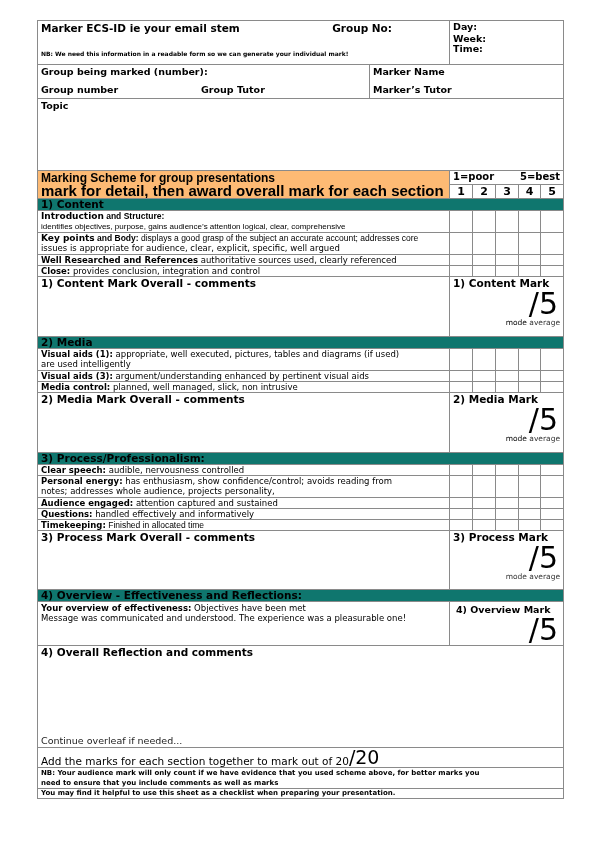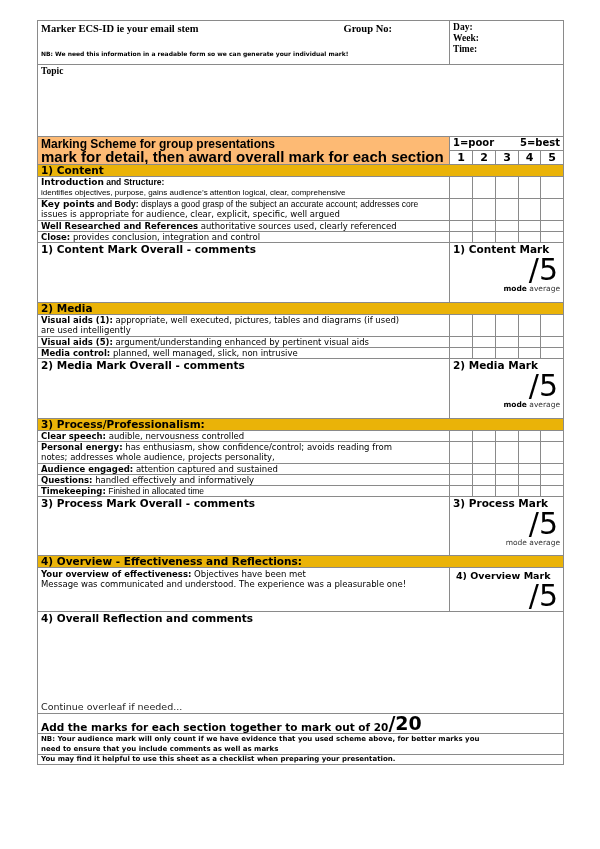--- a/index.html
+++ b/index.html
@@ -1,23 +1,23 @@
 <!DOCTYPE html>
 <html><head>
 <meta charset="utf-8">
 <style>
   html, body { margin: 0; padding: 0; background: #ffffff; }
   body { width: 600px; height: 849px; position: relative; font-family: "DejaVu Sans", sans-serif; color: #000; overflow: hidden; }
   .sheet { position: absolute; left: 37px; top: 20px; width: 526px; }
   table { border-collapse: collapse; width: 526px; table-layout: fixed; }
   td { border: 1px solid #8a8a8a; padding: 0 3px; vertical-align: top; font-size: 9px; line-height: 11px; overflow: hidden; }
-  .b { font-weight: bold; }
-  .hdr { font-size: 10.5px; font-weight: bold; line-height: 13px; font-family: Liberation Serif, serif; }
+  .b { font-weight: normal; }
+  .hdr { font-size: 10.5px; font-weight: bold; line-height: 13px; }
   .gray { background: #fdba74; }
-  .band { background: #eab308; font-weight: bold; font-size: 10.5px; line-height: 11px; height: 11px; }
+  .band { background: #0f766e; font-weight: bold; font-size: 10.5px; line-height: 11px; height: 11px; }
   .crit { font-size: 8.5px; line-height: 10px; }
   .crit .lbl { font-weight: bold; }
   .sm { font-size: 7.5px; }
   .score { padding: 0; }
   .mark-box { position: relative; }
   .mark-title { font-weight: bold; font-size: 10.5px; line-height: 13px; }
   .big { font-size: 30px; line-height: 28px; text-align: right; padding-right: 2px; font-weight: normal; }
   .mode { font-size: 7.5px; text-align: right; line-height: 10px; color: #333; }
   .mode .b { color: #000; }
   .scaleh { font-size: 10px; font-weight: bold; text-align: center; padding: 0; line-height: 12px; }
@@ -46,20 +46,41 @@
       </td>
       <td>
         <div class="hdr" style="font-size:9.5px;line-height:12px;">Day:</div>
         <div class="hdr" style="font-size:9.5px;line-height:11px;">Week:</div>
         <div class="hdr" style="font-size:9.5px;line-height:10px;">Time:</div>
       </td>
     </tr>
   </tbody>
     </table>
 
+  <table style="margin-top:-1px;">
+    <colgroup>
+        <col style="width:332px">
+        <col style="width:194px">
+      </colgroup>
+    <tbody>
+        <tr style="height:34px">
+      <td>
+        <div class="hdr" style="font-size:9.5px;line-height:13px;">Group being marked (number):</div>
+        <div style="display:flex;margin-top:5px;">
+          <span class="hdr" style="font-size:9.5px;width:160px;">Group number</span>
+          <span class="hdr" style="font-size:9.5px;">Group Tutor</span>
+        </div>
+      </td>
+      <td>
+        <div class="hdr" style="font-size:9.5px;line-height:13px;">Marker Name</div>
+        <div class="hdr" style="font-size:9.5px;margin-top:5px;">Marker’s Tutor</div>
+      </td>
+    </tr>
+  </tbody>
+    </table>
 
   <table style="margin-top:-1px;">
     <colgroup>
       <col style="width:412px">
       <col style="width:23px">
         <col style="width:23px">
         <col style="width:23px">
         <col style="width:22px">
         <col style="width:23px">
     </colgroup>
@@ -151,21 +172,21 @@
         <span class="lbl">Visual aids (1):</span><span> appropriate, well executed, pictures, tables and diagrams (if used)</span><br>
         <span>are used intelligently</span>
       </td>
       <td class="score"></td>
           <td class="score"></td>
           <td class="score"></td>
           <td class="score"></td>
           <td class="score"></td>
     </tr>
     <tr style="height:11px">
-      <td class="crit"><span class="lbl">Visual aids (5):</span><span> argument/understanding enhanced by pertinent visual aids</span></td>
+      <td class="crit"><span class="lbl">Visual aids (3):</span><span> argument/understanding enhanced by pertinent visual aids</span></td>
       <td class="score"></td>
           <td class="score"></td>
           <td class="score"></td>
           <td class="score"></td>
           <td class="score"></td>
     </tr>
     <tr style="height:10px">
       <td class="crit"><span class="lbl">Media control:</span><span> planned, well managed, slick, non intrusive</span></td>
       <td class="score"></td>
           <td class="score"></td>

